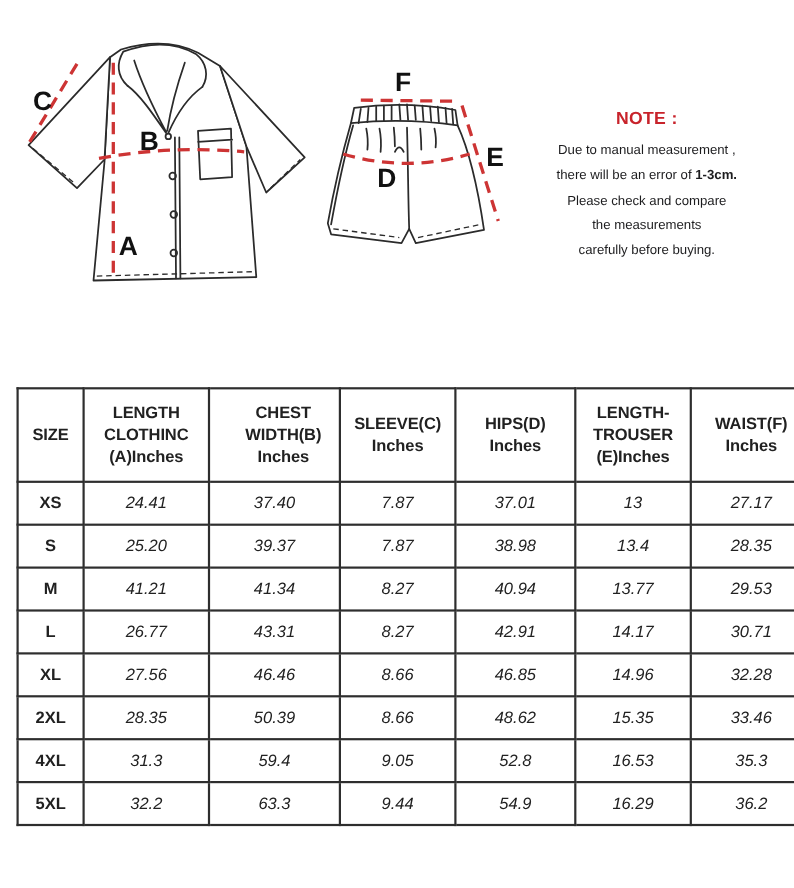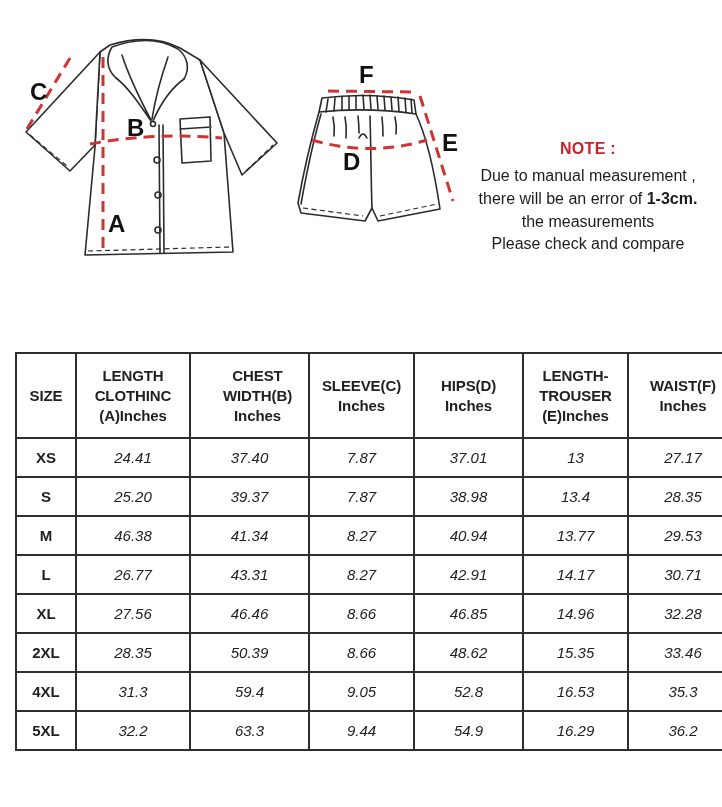--- a/index.html
+++ b/index.html
@@ -5,23 +5,23 @@
   html,body{margin:0;padding:0;background:#ffffff;}
   body{width:722px;height:807px;position:relative;font-family:"Liberation Sans",sans-serif;overflow:hidden;}
 
   .stage{position:absolute;inset:0;}
 
   
   .shirt-svg{position:absolute;left:10px;top:25px;}
   .shorts-svg{position:absolute;left:285px;top:60px;}
 
   
-  .note{position:absolute;left:456px;top:100px;width:264px;text-align:center;color:#1c1c1e;margin-top:40px;}
+  .note{position:absolute;left:456px;top:100px;width:264px;text-align:center;color:#1c1c1e;}
   .note .note-title{color:#c8232b;font-weight:bold;font-size:16px;letter-spacing:.3px;margin-bottom:7px;}
-  .note .note-line{font-size:16px;line-height:22.8px;}
+  .note .note-line{font-size:12px;line-height:22.8px;}
   .note b{font-weight:bold;}
 
   
   .size-table-wrap{position:absolute;left:15px;top:352px;width:692px;}
   table{border-collapse:collapse;table-layout:fixed;width:692px;color:#212121;}
   th,td{border:2px solid #2e2e2e;text-align:center;vertical-align:middle;padding:0;}
   thead th{height:83px;font-size:15px;font-weight:bold;letter-spacing:-0.1px;}
   thead th div{line-height:20px;}
   tbody tr{height:39px;}
   tbody th{font-weight:bold;font-size:15px;}
@@ -119,22 +119,23 @@
 
     <text class="measure-label" x="74" y="23">F</text>
     <text class="measure-label" x="58" y="110">D</text>
     <text class="measure-label" x="157" y="91">E</text>
   </svg>
 
   <div class="note">
     <div class="note-title">NOTE :</div>
     <div class="note-line">Due to manual measurement ,</div>
     <div class="note-line"><span>there will be an error of </span><b>1-3cm.</b></div>
+    <div class="note-line">Please check and compare</div>
     <div class="note-line">the measurements</div>
-    <div class="note-line">Please check and compare</div>
+    <div class="note-line">carefully before buying.</div>
   </div>
 
   <div class="size-table-wrap">
     <table>
       <thead>
         <tr>
             <th>
               <div>SIZE</div>
             </th>
             <th>
@@ -180,21 +181,21 @@
             <th>S</th>
             <td>25.20</td>
             <td>39.37</td>
             <td>7.87</td>
             <td>38.98</td>
             <td>13.4</td>
             <td>28.35</td>
           </tr>
           <tr>
             <th>M</th>
-            <td>46.38</td>
+            <td>41.21</td>
             <td>41.34</td>
             <td>8.27</td>
             <td>40.94</td>
             <td>13.77</td>
             <td>29.53</td>
           </tr>
           <tr>
             <th>L</th>
             <td>26.77</td>
             <td>43.31</td>

